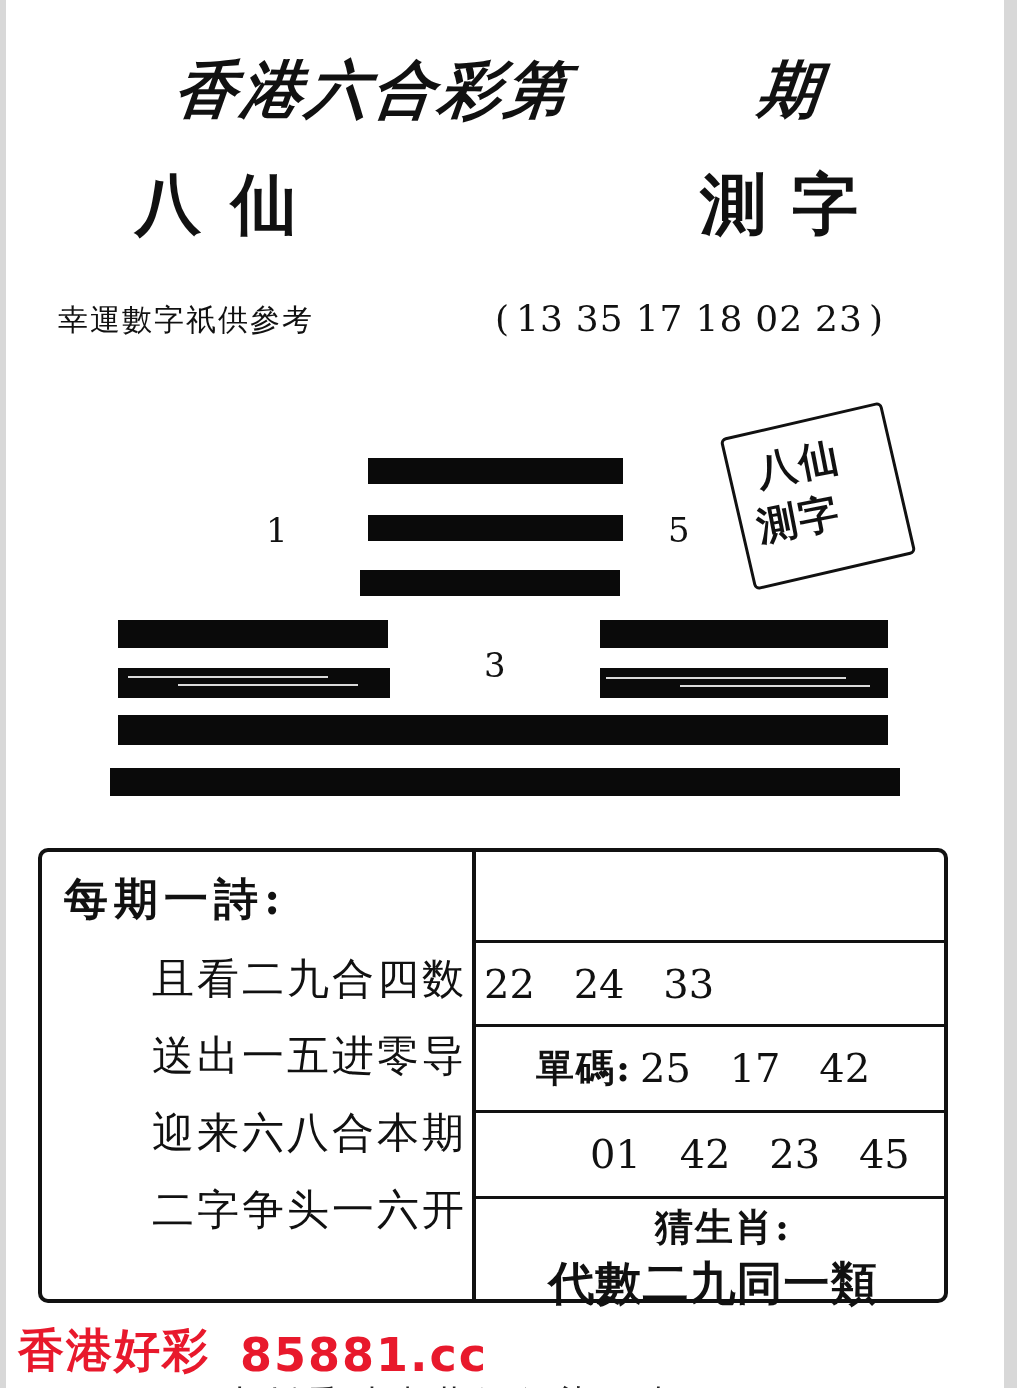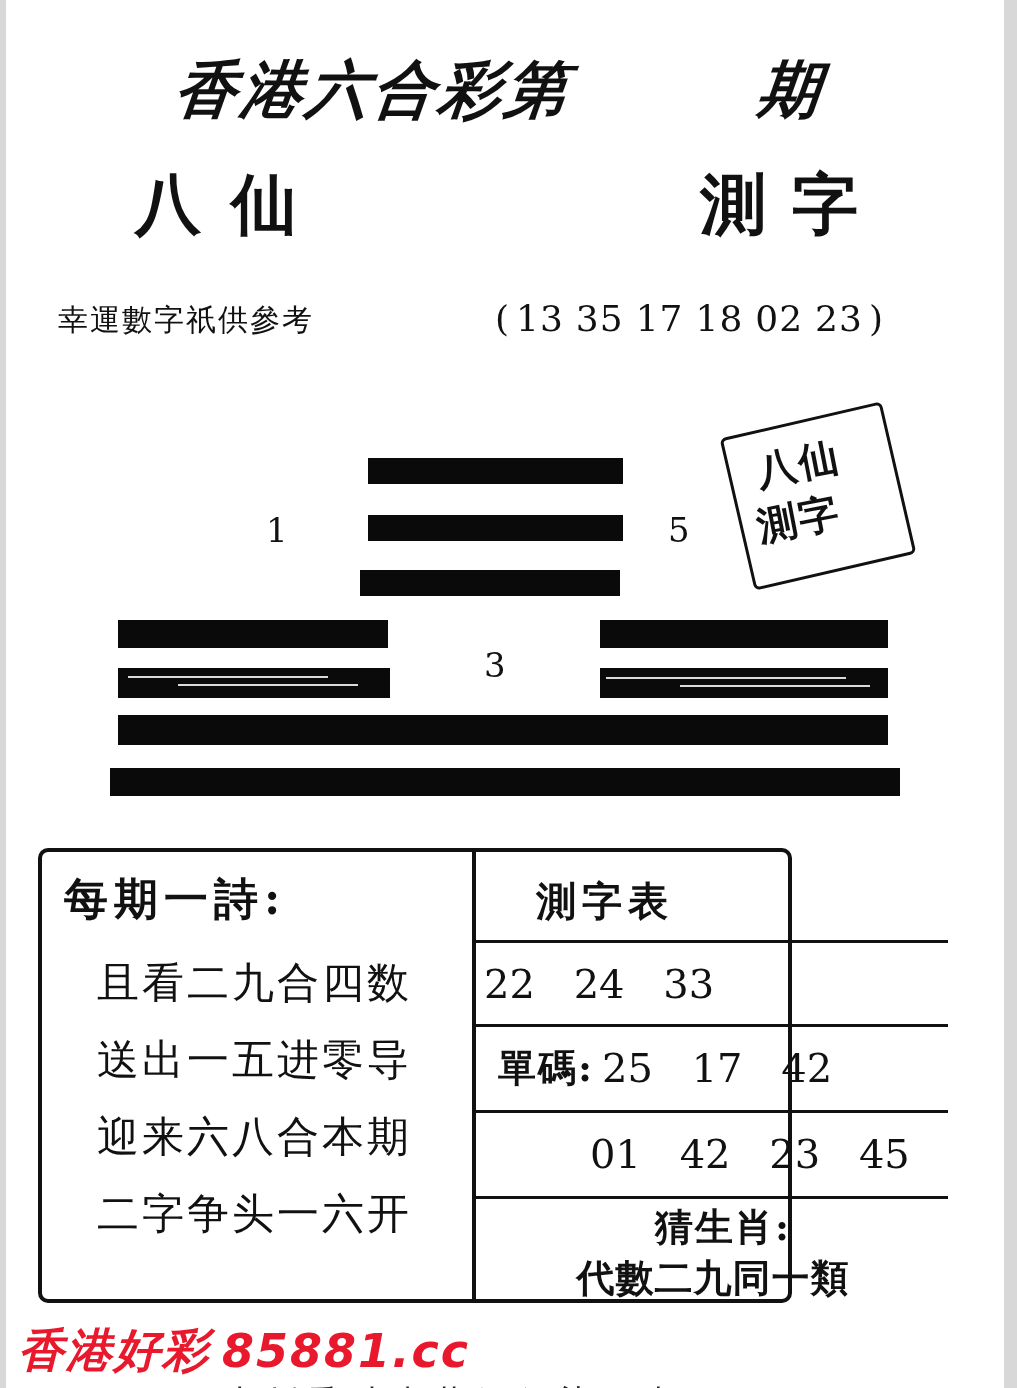--- a/index.html
+++ b/index.html
@@ -137,21 +137,21 @@
     letter-spacing: 2px;
   }
   .stamp .s1 { top: 12px; left: 26px; transform: rotate(2deg); }
   .stamp .s2 { top: 66px; left: 14px; transform: rotate(2deg); }
 
   
   .box {
     position: absolute;
     top: 848px;
     left: 38px;
-    width: 754px;
+    width: 910px;
     height: 455px;
     border: 4px solid #111;
     border-radius: 10px;
     box-sizing: border-box;
   }
   .box .vdiv {
     position: absolute;
     top: 0;
     left: 430px;
     width: 4px;
@@ -168,26 +168,27 @@
     letter-spacing: 6px;
     color: #111;
   }
   .poem-lines {
     position: absolute;
     top: 92px;
     left: 55px;
     width: 370px;
   }
   .poem-lines div {
-    font-family: Liberation Sans, sans-serif;
+    font-family: Liberation Mono, monospace;
     font-size: 42px;
     letter-spacing: 3px;
     color: #111;
     line-height: 77px;
     white-space: nowrap;
+    text-align: right;
   }
   .tbl-title {
     position: absolute;
     top: 22px;
     left: 60px;
     font-family: "DejaVu Serif", serif;
     font-size: 40px;
     font-weight: bold;
     letter-spacing: 6px;
     color: #111;
@@ -225,21 +226,21 @@
   }
   .trow .vals {
     font-family: "DejaVu Serif", serif;
     font-size: 40px;
     color: #111;
     padding-left: 8px;
     white-space: nowrap;
   }
   .trow .vals span { margin-right: 26px; margin-top: 40px; }
   .trow.zodiac .vals {
-    font-size: 38px;
+    font-size: 46px;
     font-weight: bold;
     letter-spacing: 1px;
     padding-left: 2px;
   }
   .trow.zodiac .vals span { margin-right: 0; }
 
   .footer-note {
     position: absolute;
     top: 1380px;
     left: 222px;
@@ -247,23 +248,22 @@
     font-size: 36px;
     letter-spacing: 6px;
     color: #111;
     opacity: .92;
   }
   .watermark {
     position: absolute;
     top: 1320px;
     left: 18px;
     display: flex;
-    align-items: center;
-    gap: 12px;
-    font-style: italic;
+    align-items: flex-end;
+    gap: 30px;
   }
   .watermark .wm-cn {
     font-family: "DejaVu Serif", serif;
     font-size: 46px;
     font-weight: bold;
     color: #e8192c;
     letter-spacing: 2px;
   }
   .watermark .wm-en {
     font-family: "DejaVu Sans", sans-serif;
@@ -336,33 +336,32 @@
 
     <div class="poem-title">每期一詩:</div>
     <div class="poem-lines">
       <div>且看二九合四数</div>
       <div>送出一五进零导</div>
       <div>迎来六八合本期</div>
       <div>二字争头一六开</div>
     </div>
 
     <div class="tbl">
-      <div class="tbl-title">測字表</div>
 
       <div class="hdiv" style="top:88px;"></div>
       <div class="trow" style="top:92px;">
         <span class="vals">
           <span>22</span>
           <span>24</span>
           <span>33</span>
         </span>
       </div>
 
       <div class="hdiv" style="top:172px;"></div>
-      <div class="trow" style="top:176px;">
+      <div class="trow" style="top:176px;padding-left:38px;">
         <span class="lab">單碼:</span>
         <span class="vals">
           <span>25</span>
           <span>17</span>
           <span>42</span>
         </span>
       </div>
 
       <div class="hdiv" style="top:258px;"></div>
       <div class="trow" style="top:262px;">

